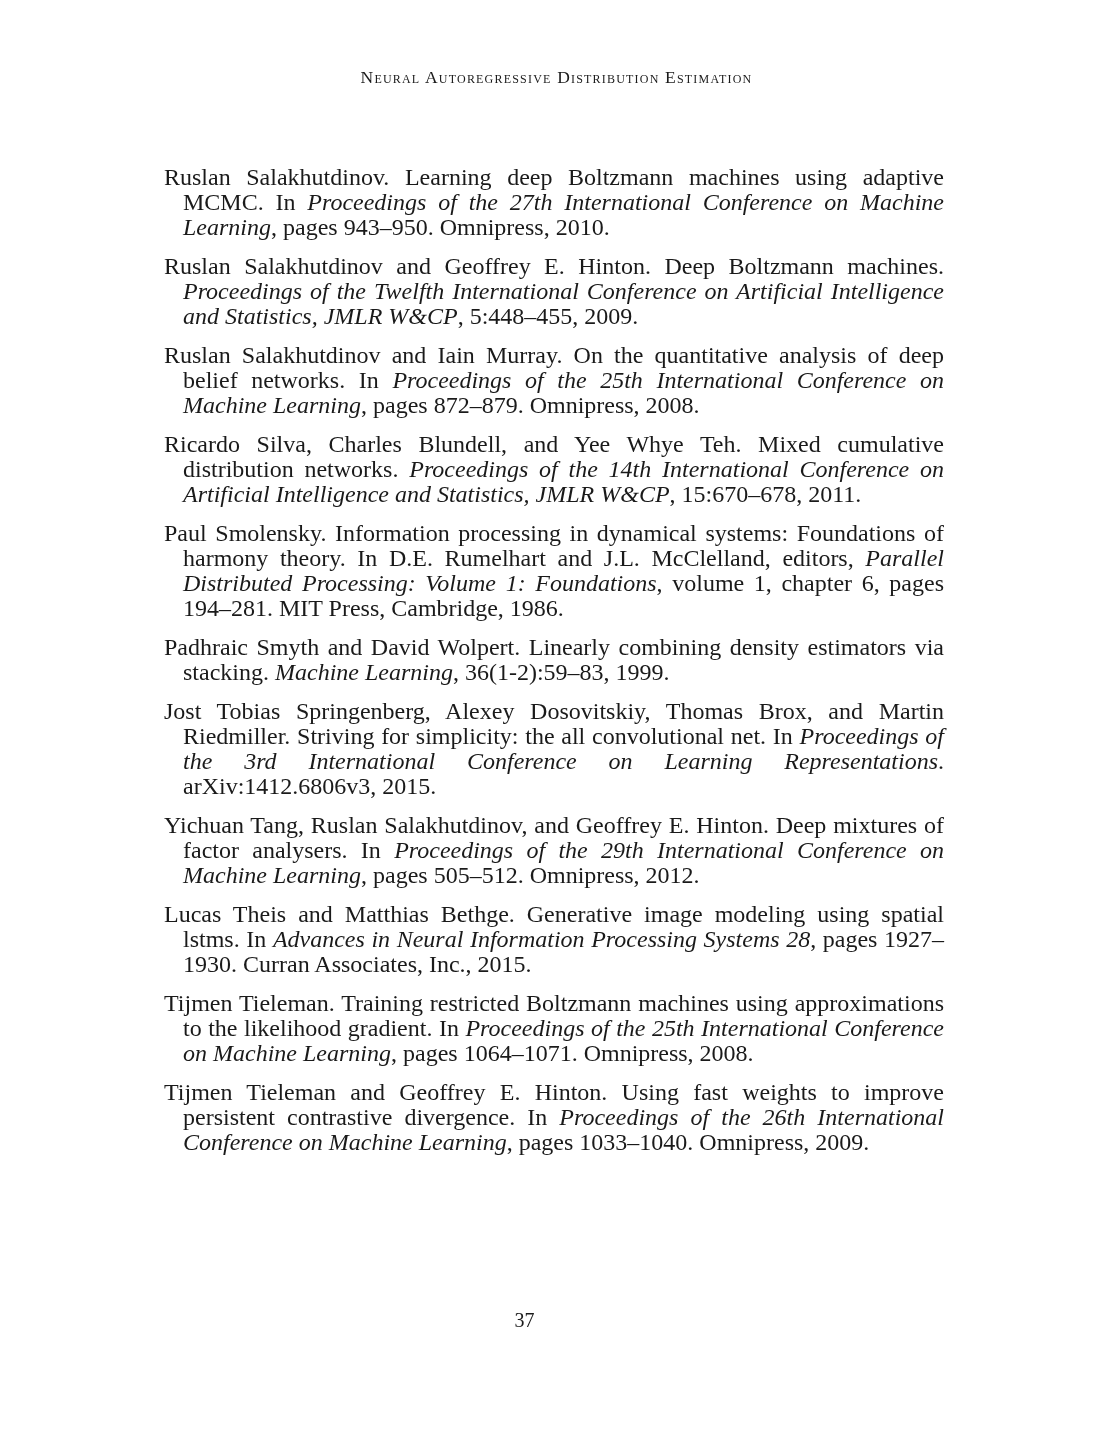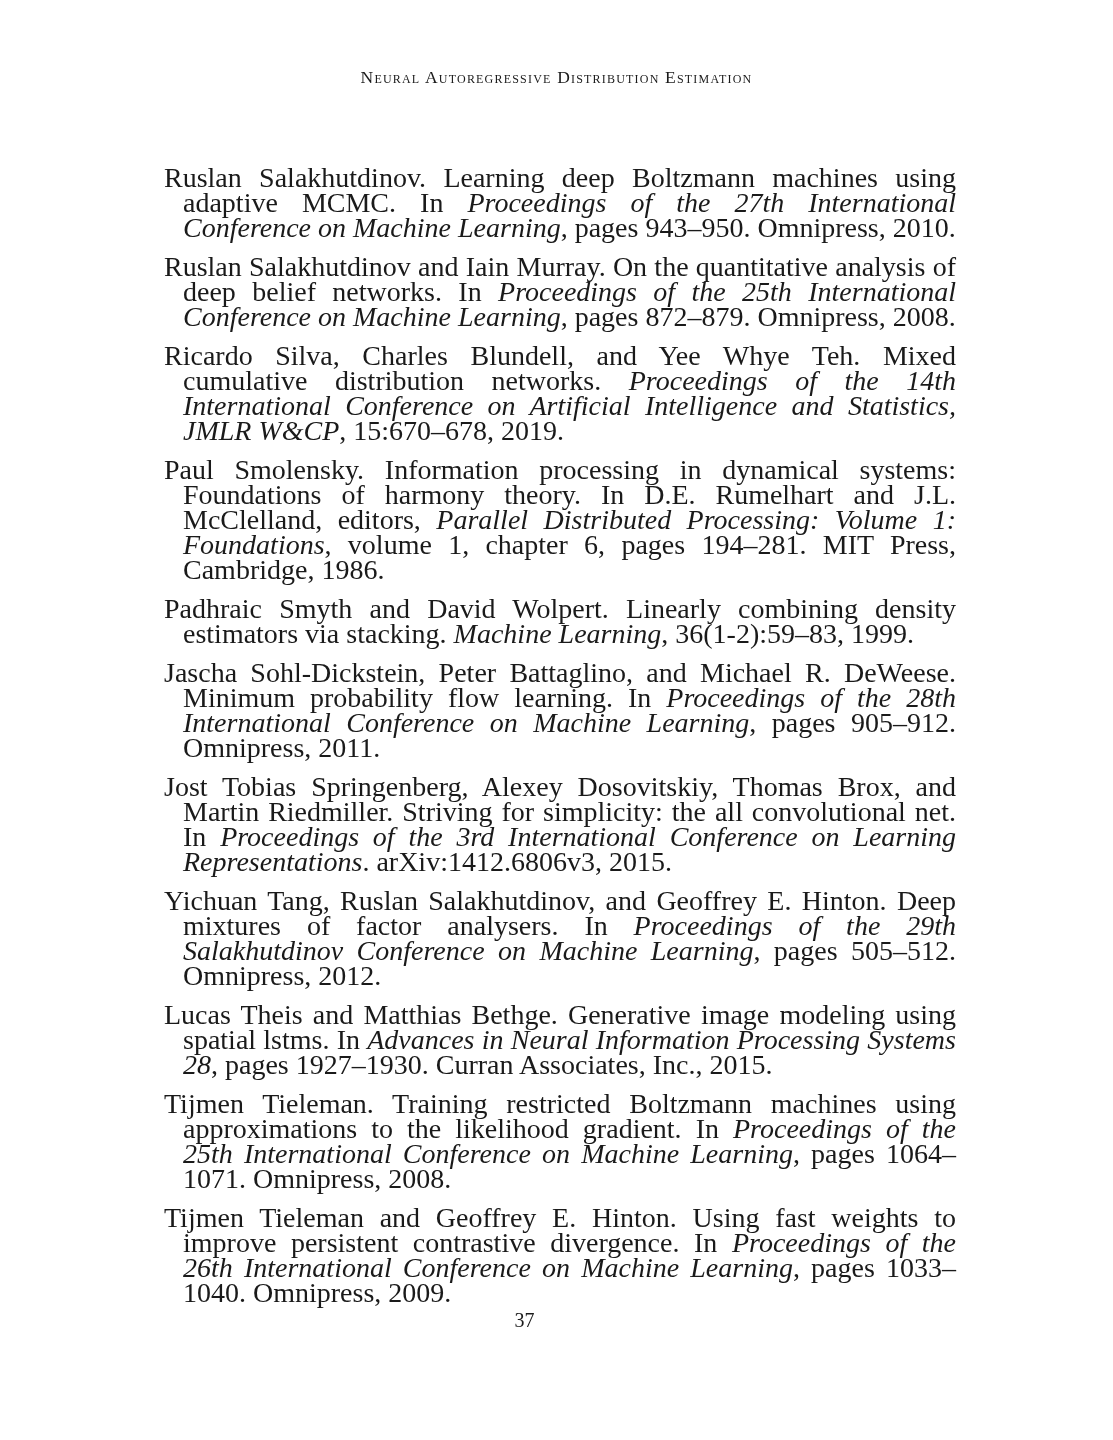--- a/index.html
+++ b/index.html
@@ -28,24 +28,24 @@
     color: #1a1a1a;
     white-space: nowrap;
   }
   .references {
     position: absolute;
     top: 165px;
     left: 164px;
     width: 792px;
   }
   .reference-entry {
-    margin: 0 0 14px 0;
+    margin: 0 12px 14px 0;
     padding-left: 19px;
     text-indent: -19px;
-    font-size: 28px;
+    font-size: 24px;
     line-height: 25px;
     text-align: justify;
     color: #1a1a1a;
   }
   .reference-entry em {
     font-style: italic;
   }
   .page-number {
     position: absolute;
     top: 1309px;
@@ -57,26 +57,26 @@
   }
 </style>
 </head>
 <body>
 
 <div class="page">
   <div class="running-header">Neural Autoregressive Distribution Estimation</div>
 
   <div class="references" id="references-list">
       <p class="reference-entry"><span>Ruslan Salakhutdinov. Learning deep Boltzmann machines using adaptive MCMC. In </span><em>Proceedings of the 27th International Conference on Machine Learning</em><span>, pages 943–950. Omnipress, 2010.</span></p>
+      <p class="reference-entry"><span>Ruslan Salakhutdinov and Geoffrey E. Hinton. Deep Boltzmann machines. </span><em>Proceedings of the Twelfth International Conference on Artificial Intelligence and Statistics, JMLR W&amp;CP</em><span>, 5:448–455, 2009.</span></p>
       <p class="reference-entry"><span>Ruslan Salakhutdinov and Iain Murray. On the quantitative analysis of deep belief networks. In </span><em>Proceedings of the 25th International Conference on Machine Learning</em><span>, pages 872–879. Omnipress, 2008.</span></p>
-      <p class="reference-entry"><span>Ricardo Silva, Charles Blundell, and Yee Whye Teh. Mixed cumulative distribution networks. </span><em>Proceedings of the 14th International Conference on Artificial Intelligence and Statistics, JMLR W&amp;CP</em><span>, 15:670–678, 2019.</span></p>
+      <p class="reference-entry"><span>Ricardo Silva, Charles Blundell, and Yee Whye Teh. Mixed cumulative distribution networks. </span><em>Proceedings of the 14th International Conference on Artificial Intelligence and Statistics, JMLR W&amp;CP</em><span>, 15:670–678, 2011.</span></p>
       <p class="reference-entry"><span>Paul Smolensky. Information processing in dynamical systems: Foundations of harmony theory. In D.E. Rumelhart and J.L. McClelland, editors, </span><em>Parallel Distributed Processing: Volume 1: Foundations</em><span>, volume 1, chapter 6, pages 194–281. MIT Press, Cambridge, 1986.</span></p>
       <p class="reference-entry"><span>Padhraic Smyth and David Wolpert. Linearly combining density estimators via stacking. </span><em>Machine Learning</em><span>, 36(1-2):59–83, 1999.</span></p>
-      <p class="reference-entry"><span>Jascha Sohl-Dickstein, Peter Battaglino, and Michael R. DeWeese. Minimum probability flow learning. In </span><em>Proceedings of the 28th International Conference on Machine Learning</em><span>, pages 905–912. Omnipress, 2011.</span></p>
       <p class="reference-entry"><span>Jost Tobias Springenberg, Alexey Dosovitskiy, Thomas Brox, and Martin Riedmiller. Striving for simplicity: the all convolutional net. In </span><em>Proceedings of the 3rd International Conference on Learning Representations</em><span>. arXiv:1412.6806v3, 2015.</span></p>
-      <p class="reference-entry"><span>Yichuan Tang, Ruslan Salakhutdinov, and Geoffrey E. Hinton. Deep mixtures of factor analysers. In </span><em>Proceedings of the 29th Salakhutdinov Conference on Machine Learning</em><span>, pages 505–512. Omnipress, 2012.</span></p>
+      <p class="reference-entry"><span>Yichuan Tang, Ruslan Salakhutdinov, and Geoffrey E. Hinton. Deep mixtures of factor analysers. In </span><em>Proceedings of the 29th International Conference on Machine Learning</em><span>, pages 505–512. Omnipress, 2012.</span></p>
       <p class="reference-entry"><span>Lucas Theis and Matthias Bethge. Generative image modeling using spatial lstms. In </span><em>Advances in Neural Information Processing Systems 28</em><span>, pages 1927–1930. Curran Associates, Inc., 2015.</span></p>
       <p class="reference-entry"><span>Tijmen Tieleman. Training restricted Boltzmann machines using approximations to the likelihood gradient. In </span><em>Proceedings of the 25th International Conference on Machine Learning</em><span>, pages 1064–1071. Omnipress, 2008.</span></p>
       <p class="reference-entry"><span>Tijmen Tieleman and Geoffrey E. Hinton. Using fast weights to improve persistent contrastive divergence. In </span><em>Proceedings of the 26th International Conference on Machine Learning</em><span>, pages 1033–1040. Omnipress, 2009.</span></p>
     </div>
 
   <div class="page-number">37</div>
 </div>
 
 </body></html>

